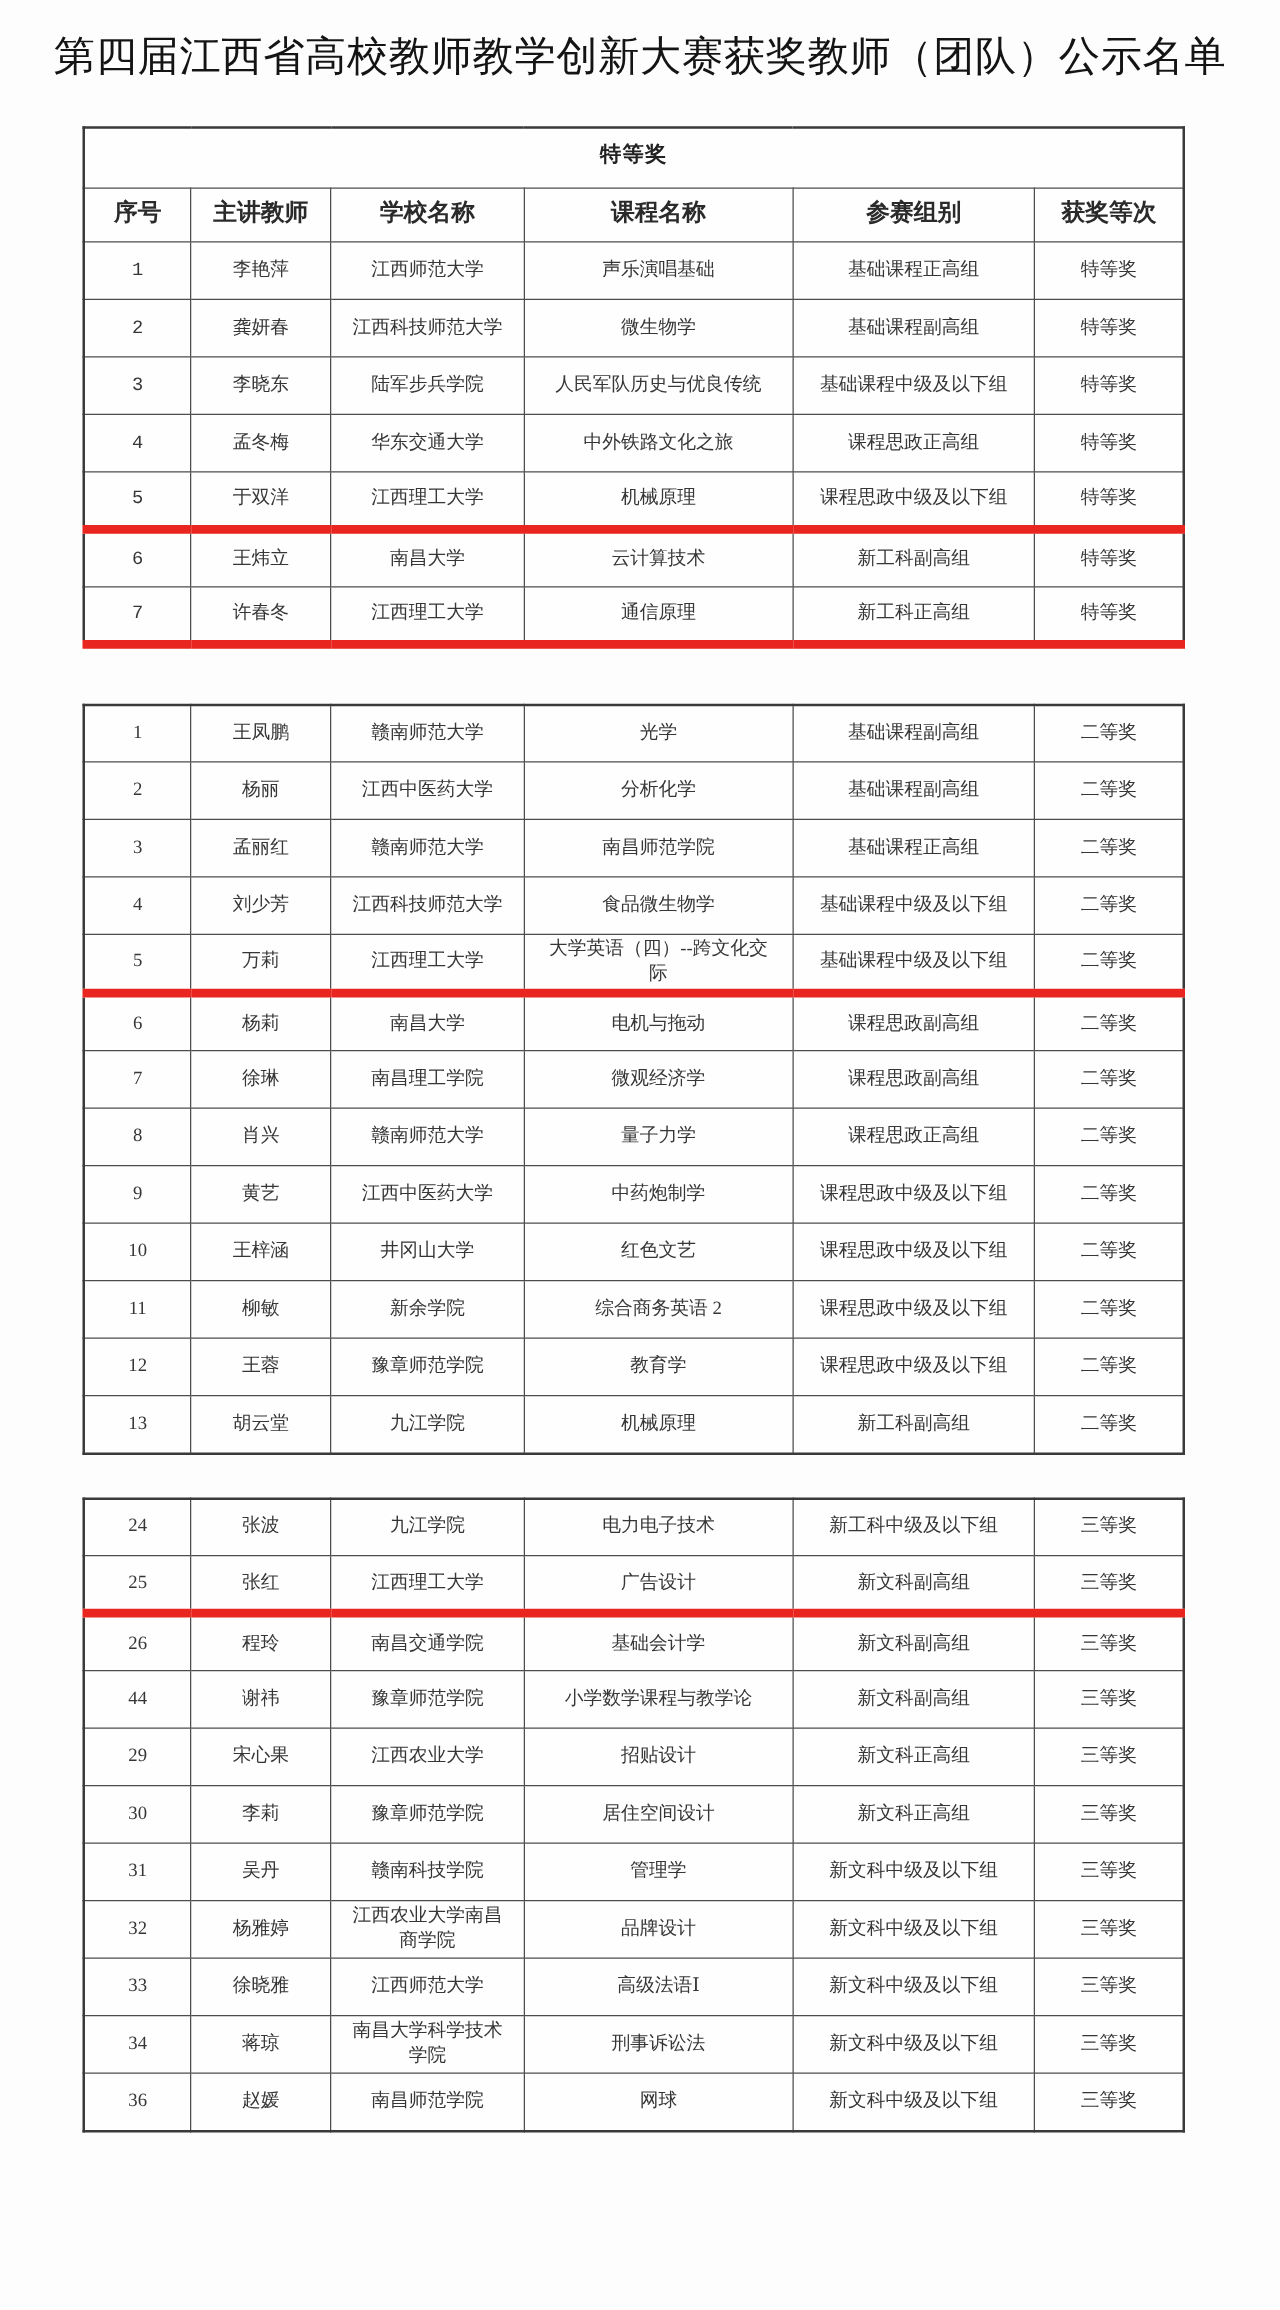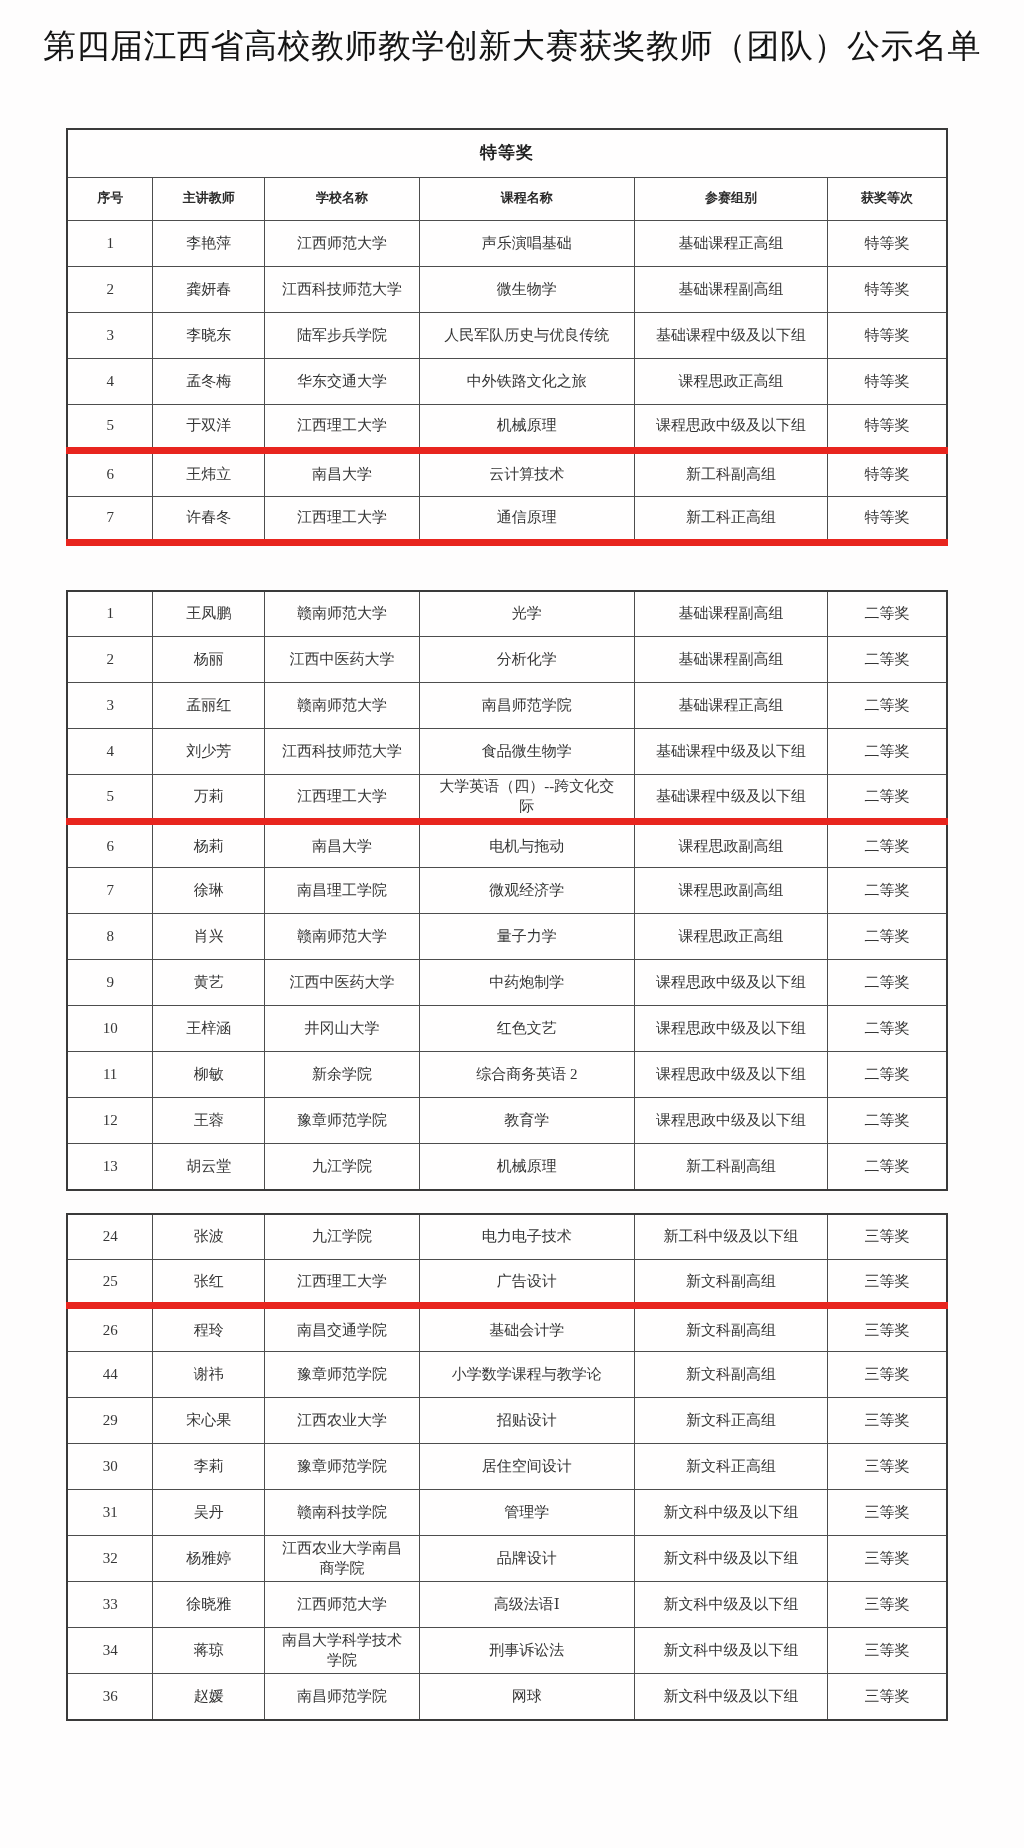--- a/index.html
+++ b/index.html
@@ -20,23 +20,23 @@
     line-height: 1.25;
   }
   table.award-table {
     border-collapse: collapse;
     table-layout: fixed;
     width: 882px;
     margin-left: 66px;
     border: 2px solid var(--outer);
     background: #fffefe;
   }
-  table.t1 { margin-top: 61px; }
+  table.t1 { margin-top: 34px; font-family: Liberation Mono, monospace; }
   table.t2 { margin-top: 44px; }
-  table.t3 { margin-top: 22px; }
+  table.t3 { margin-top: 34px; }
   .award-table td, .award-table th {
     border: 1px solid var(--border);
     text-align: center;
     vertical-align: middle;
     font-size: 15px;
     line-height: 1.3;
     padding: 2px 12px;
     height: 46px;
     color: var(--ink);
     font-weight: normal;
@@ -45,21 +45,21 @@
   .award-table th.section-cell {
     height: 48px;
     font-size: 17px;
     font-weight: bold;
     color: #222;
     letter-spacing: 1px;
   }
   .award-table thead th.col-header {
     height: 43px;
     font-weight: bold;
-    font-size: 13px;
+    font-size: 19px;
     color: #2a2a2a;
   }
   
   col.c-seq    { width: 9.75%; }
   col.c-name   { width: 12.7%; }
   col.c-school { width: 17.6%; }
   col.c-course { width: 24.4%; }
   col.c-group  { width: 22.0%; }
   col.c-award  { width: 13.55%; }
   

